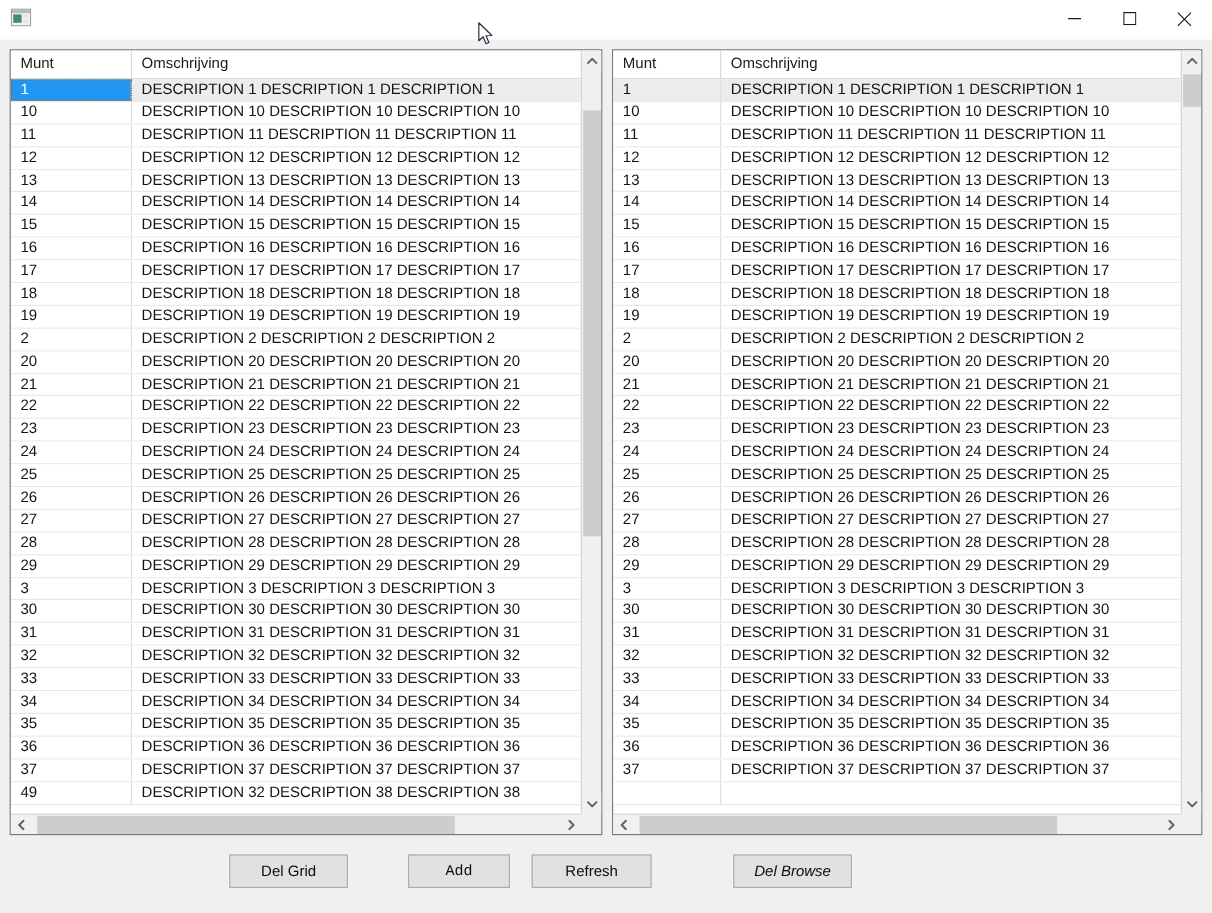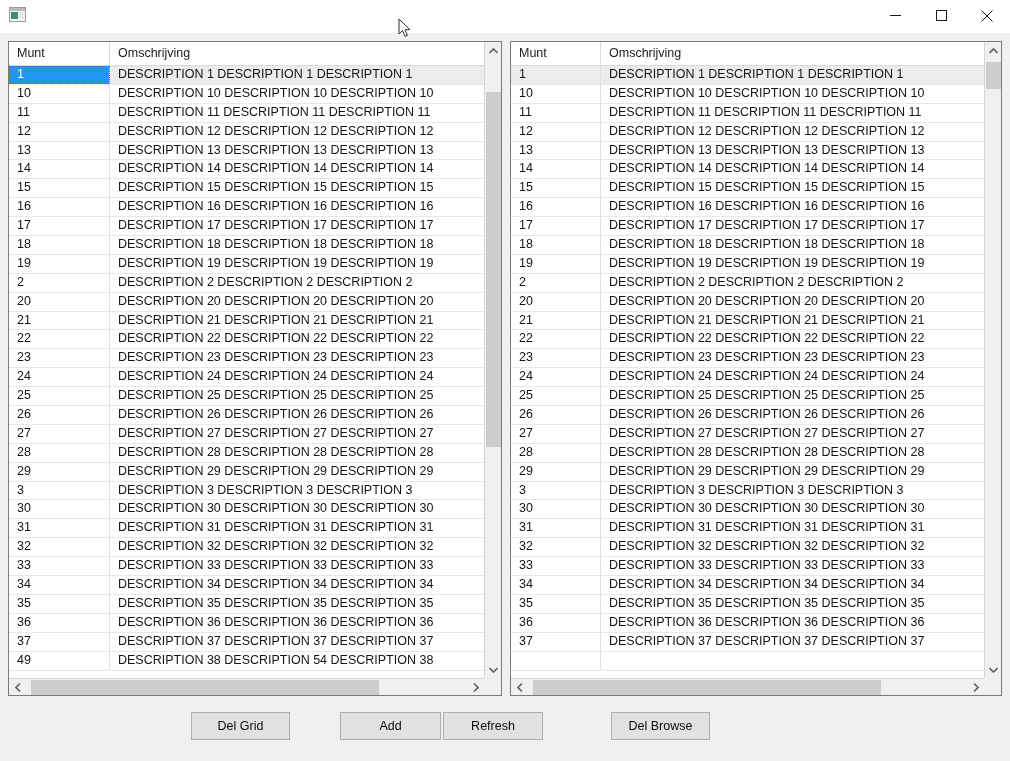--- a/index.html
+++ b/index.html
@@ -261,21 +261,21 @@
           <div class="row"><span class="cell sep" style="width: 101px;">29</span><span class="cell" style="width: 376px;">DESCRIPTION 29 DESCRIPTION 29 DESCRIPTION 29</span></div>
           <div class="row"><span class="cell sep" style="width: 101px;">3</span><span class="cell" style="width: 376px;">DESCRIPTION 3  DESCRIPTION 3  DESCRIPTION 3</span></div>
           <div class="row"><span class="cell sep" style="width: 101px;">30</span><span class="cell" style="width: 376px;">DESCRIPTION 30 DESCRIPTION 30 DESCRIPTION 30</span></div>
           <div class="row"><span class="cell sep" style="width: 101px;">31</span><span class="cell" style="width: 376px;">DESCRIPTION 31 DESCRIPTION 31 DESCRIPTION 31</span></div>
           <div class="row"><span class="cell sep" style="width: 101px;">32</span><span class="cell" style="width: 376px;">DESCRIPTION 32 DESCRIPTION 32 DESCRIPTION 32</span></div>
           <div class="row"><span class="cell sep" style="width: 101px;">33</span><span class="cell" style="width: 376px;">DESCRIPTION 33 DESCRIPTION 33 DESCRIPTION 33</span></div>
           <div class="row"><span class="cell sep" style="width: 101px;">34</span><span class="cell" style="width: 376px;">DESCRIPTION 34 DESCRIPTION 34 DESCRIPTION 34</span></div>
           <div class="row"><span class="cell sep" style="width: 101px;">35</span><span class="cell" style="width: 376px;">DESCRIPTION 35 DESCRIPTION 35 DESCRIPTION 35</span></div>
           <div class="row"><span class="cell sep" style="width: 101px;">36</span><span class="cell" style="width: 376px;">DESCRIPTION 36 DESCRIPTION 36 DESCRIPTION 36</span></div>
           <div class="row"><span class="cell sep" style="width: 101px;">37</span><span class="cell" style="width: 376px;">DESCRIPTION 37 DESCRIPTION 37 DESCRIPTION 37</span></div>
-          <div class="row"><span class="cell sep" style="width: 101px;">49</span><span class="cell" style="width: 376px;">DESCRIPTION 38 DESCRIPTION 54 DESCRIPTION 38</span></div>
+          <div class="row"><span class="cell sep" style="width: 101px;">49</span><span class="cell" style="width: 376px;">DESCRIPTION 32 DESCRIPTION 38 DESCRIPTION 38</span></div>
         </div>
     </div>
     <div class="vsb" id="vsb-0" style="left: 475px; height: 636px;">
         <div class="sb-arrow" style="top:0">
           <svg width="9" height="6" viewBox="0 0 9 6">
             <path d="M0.5 5 L4.5 1 L8.5 5" stroke="#606060" stroke-width="1.6" fill="none"></path>
           </svg>
         </div>
         <div class="sb-thumb-v" style="top:50px;height:355px"></div>
         <div class="sb-arrow" style="top:619px">
@@ -362,23 +362,23 @@
           <svg width="6" height="9" viewBox="0 0 6 9">
             <path d="M1 0.5 L5 4.5 L1 8.5" stroke="#606060" stroke-width="1.6" fill="none"></path>
           </svg>
         </div>
       </div>
     <div class="sb-corner" id="cnr-1" style="left: 473px; top: 636px;"></div>
   </div>
 
   <div id="button-bar">
       <button class="btn" style="left: 191px; top: 679px; width: 99px;">Del Grid</button>
-      <button class="btn" style="left: 340px; top: 679px; width: 101px;">Add</button>
+      <button class="btn" style="left: 340px; top: 679px; width: 85px; font-family: Liberation Mono, monospace;">Add</button>
       <button class="btn" style="left: 443px; top: 679px; width: 100px;">Refresh</button>
-      <button class="btn" style="left: 611px; top: 679px; width: 99px;">Del Browse</button>
+      <button class="btn" style="left: 611px; top: 679px; width: 99px; font-style: italic;">Del Browse</button>
     </div>
 
 </div>
 
 <span class="cursor" style="left: 398px; top: 18px;">
   <svg width="14" height="20" viewBox="0 0 14 20">
     <path d="M1 1 L1 16 L4.6 12.6 L7.1 18.4 L9.4 17.4 L7 11.8 L11.9 11.6 Z" fill="#ffffff" stroke="#2b2b44" stroke-width="1" stroke-linejoin="round"></path>
   </svg>
 </span>
 

